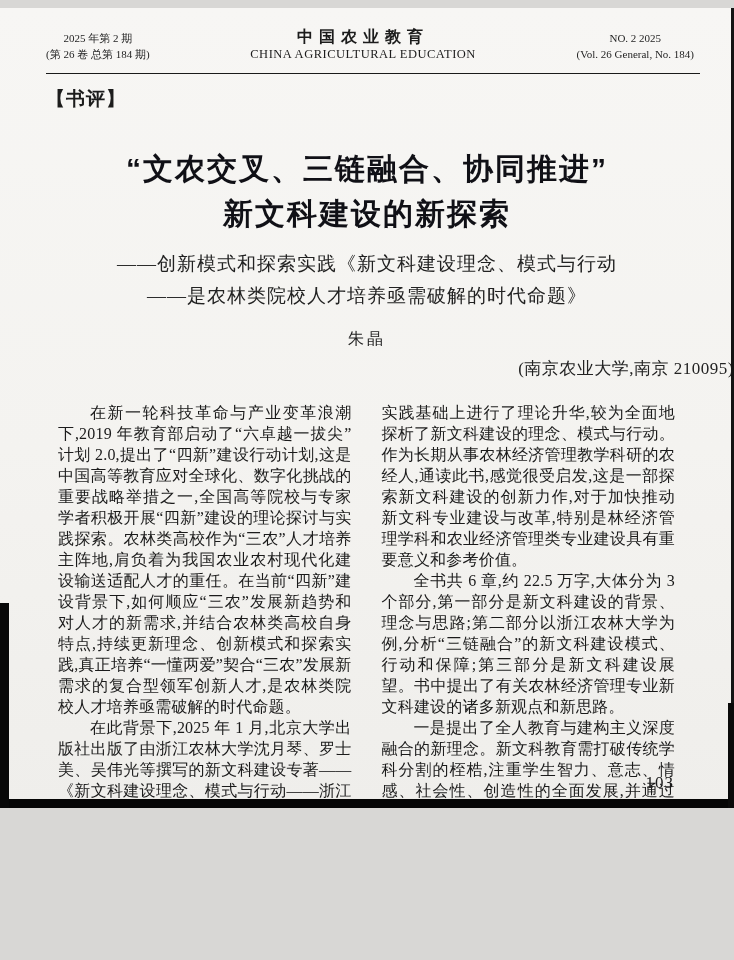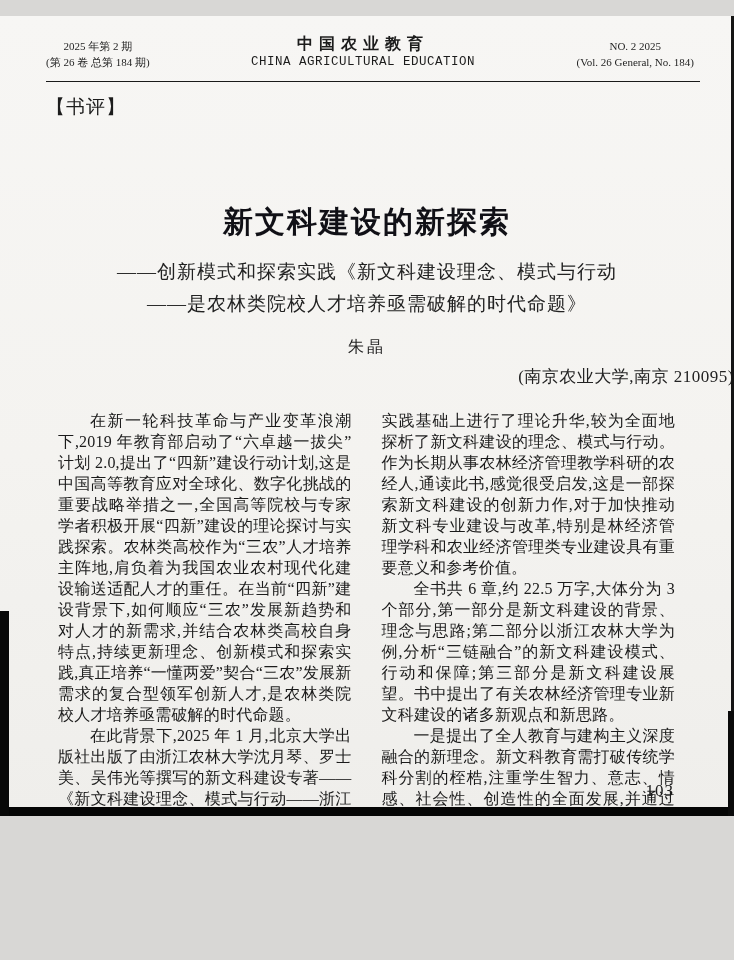--- a/index.html
+++ b/index.html
@@ -5,21 +5,21 @@
   html, body {
     margin: 0;
     padding: 0;
     background: #d8d7d5;
     font-family: "Liberation Serif", serif;
   }
   .page {
     position: relative;
     width: 734px;
     height: 800px;
-    margin: 16px auto;
+    margin: 8px auto;
     background: linear-gradient(180deg, #f7f6f4 0%, #f4f3f0 55%, #efeeeb 100%);
     color: #1c1c1c;
     overflow: hidden;
     box-sizing: border-box;
   }
   
   .scan-edge-bottom {
     position: absolute; left: 0; right: 0; bottom: 0; height: 9px;
     background: #050505; z-index: 5;
   }
@@ -42,41 +42,41 @@
     align-items: center;
     margin: 20px 40px 0 46px;
   }
   .hdr-side {
     font-size: 11px;
     line-height: 16px;
     text-align: center;
     color: #252525;
     white-space: nowrap;
   }
-  .hdr-center { text-align: center; font-family: Liberation Mono, monospace; }
+  .hdr-center { text-align: center; }
   .hdr-center .cn {
     font-size: 16px;
     font-weight: 700;
     letter-spacing: 6px;
     line-height: 18px;
   }
   .hdr-center .en {
     font-size: 12.5px;
     letter-spacing: 0.5px;
     line-height: 17px;
   }
   .hdr-rule {
     margin: 10px 34px 0 46px;
     height: 0;
     border-top: 1.6px solid #1a1a1a;
   }
   .section-label {
     margin: 12px 0 0 46px;
     font-size: 19px;
-    font-weight: 400;
+    font-weight: 700;
     letter-spacing: 1px;
   }
   
   .title {
     margin: 34px 20px 0 20px;
     text-align: center;
     font-family: "Liberation Sans", sans-serif;
     font-weight: 700;
     font-size: 30px;
     line-height: 45px;
@@ -148,21 +148,21 @@
       <div>NO. 2 2025</div>
       <div>(Vol. 26 General, No. 184)</div>
     </div>
   </header>
 
   <div class="hdr-rule"></div>
 
   <div class="section-label">【书评】</div>
 
   <h1 class="title">
-    <br>
+    <span>“文农交叉、三链融合、协同推进”</span><br>
     <span>新文科建设的新探索</span>
   </h1>
 
   <div class="subtitle">
     <div>——创新模式和探索实践《新文科建设理念、模式与行动</div>
     <div>——是农林类院校人才培养亟需破解的时代命题》</div>
   </div>
 
   <div class="author">朱晶</div>
   <div class="affiliation">(南京农业大学,南京 210095)</div>

